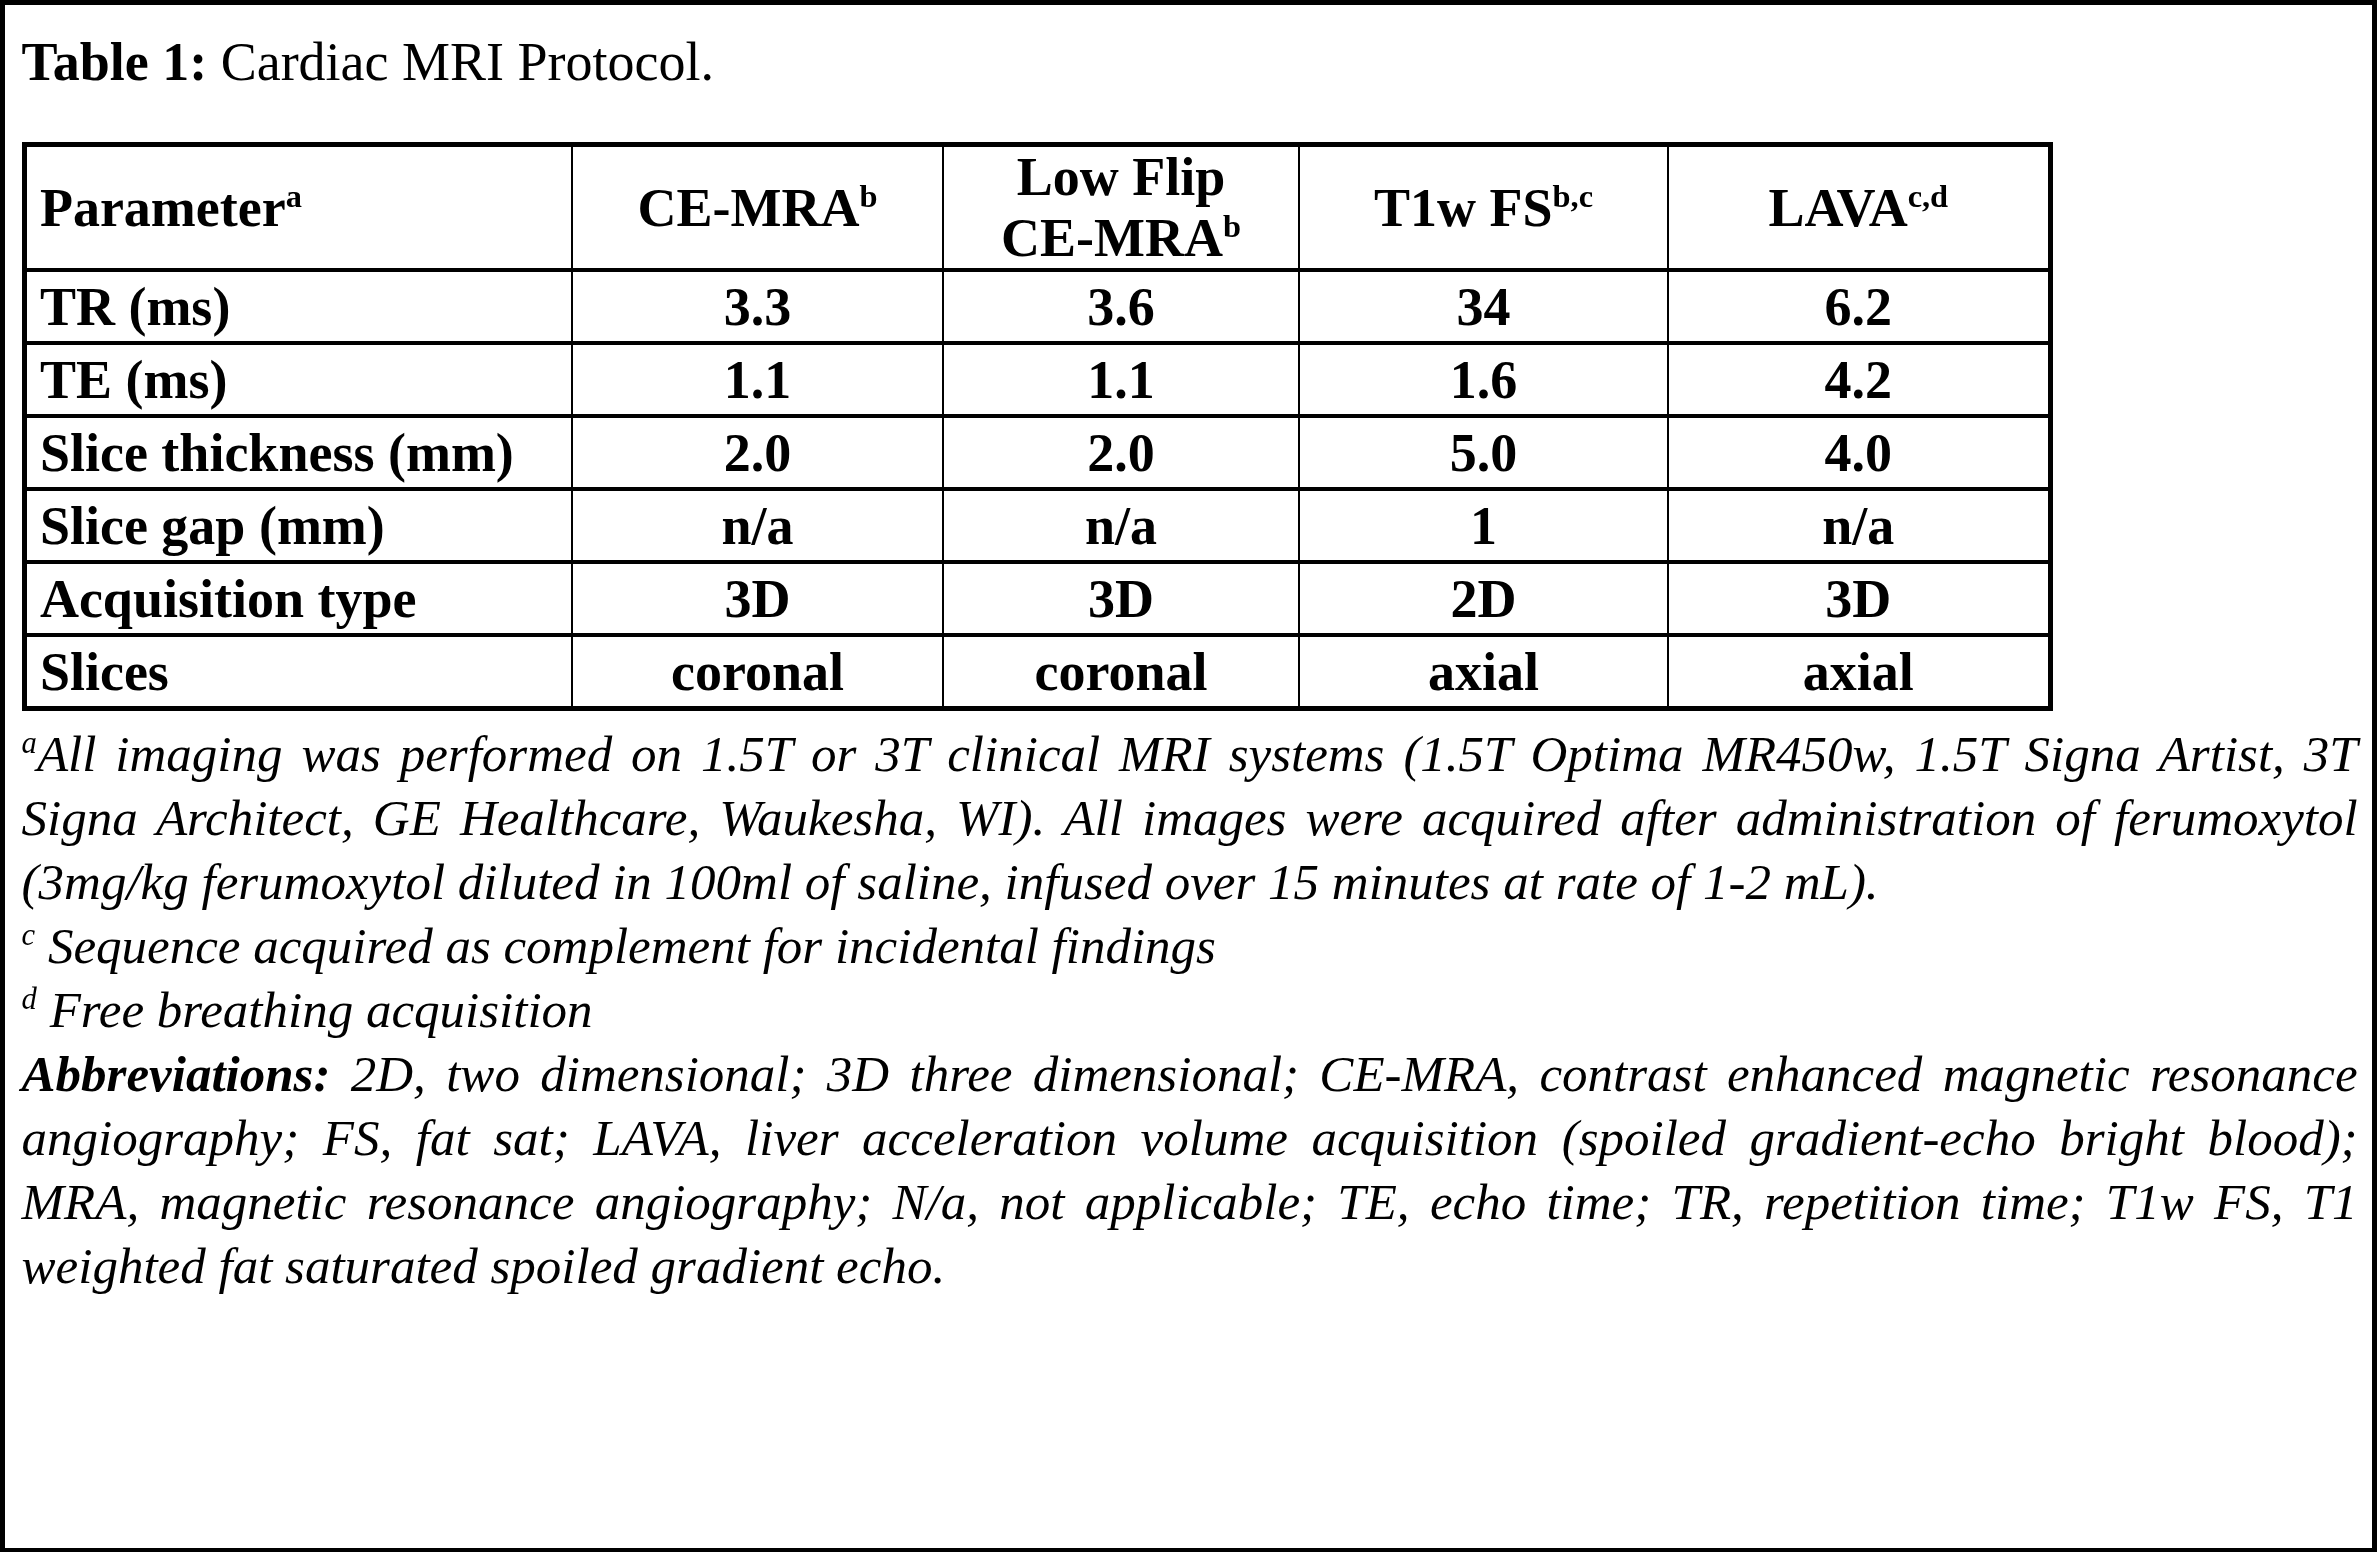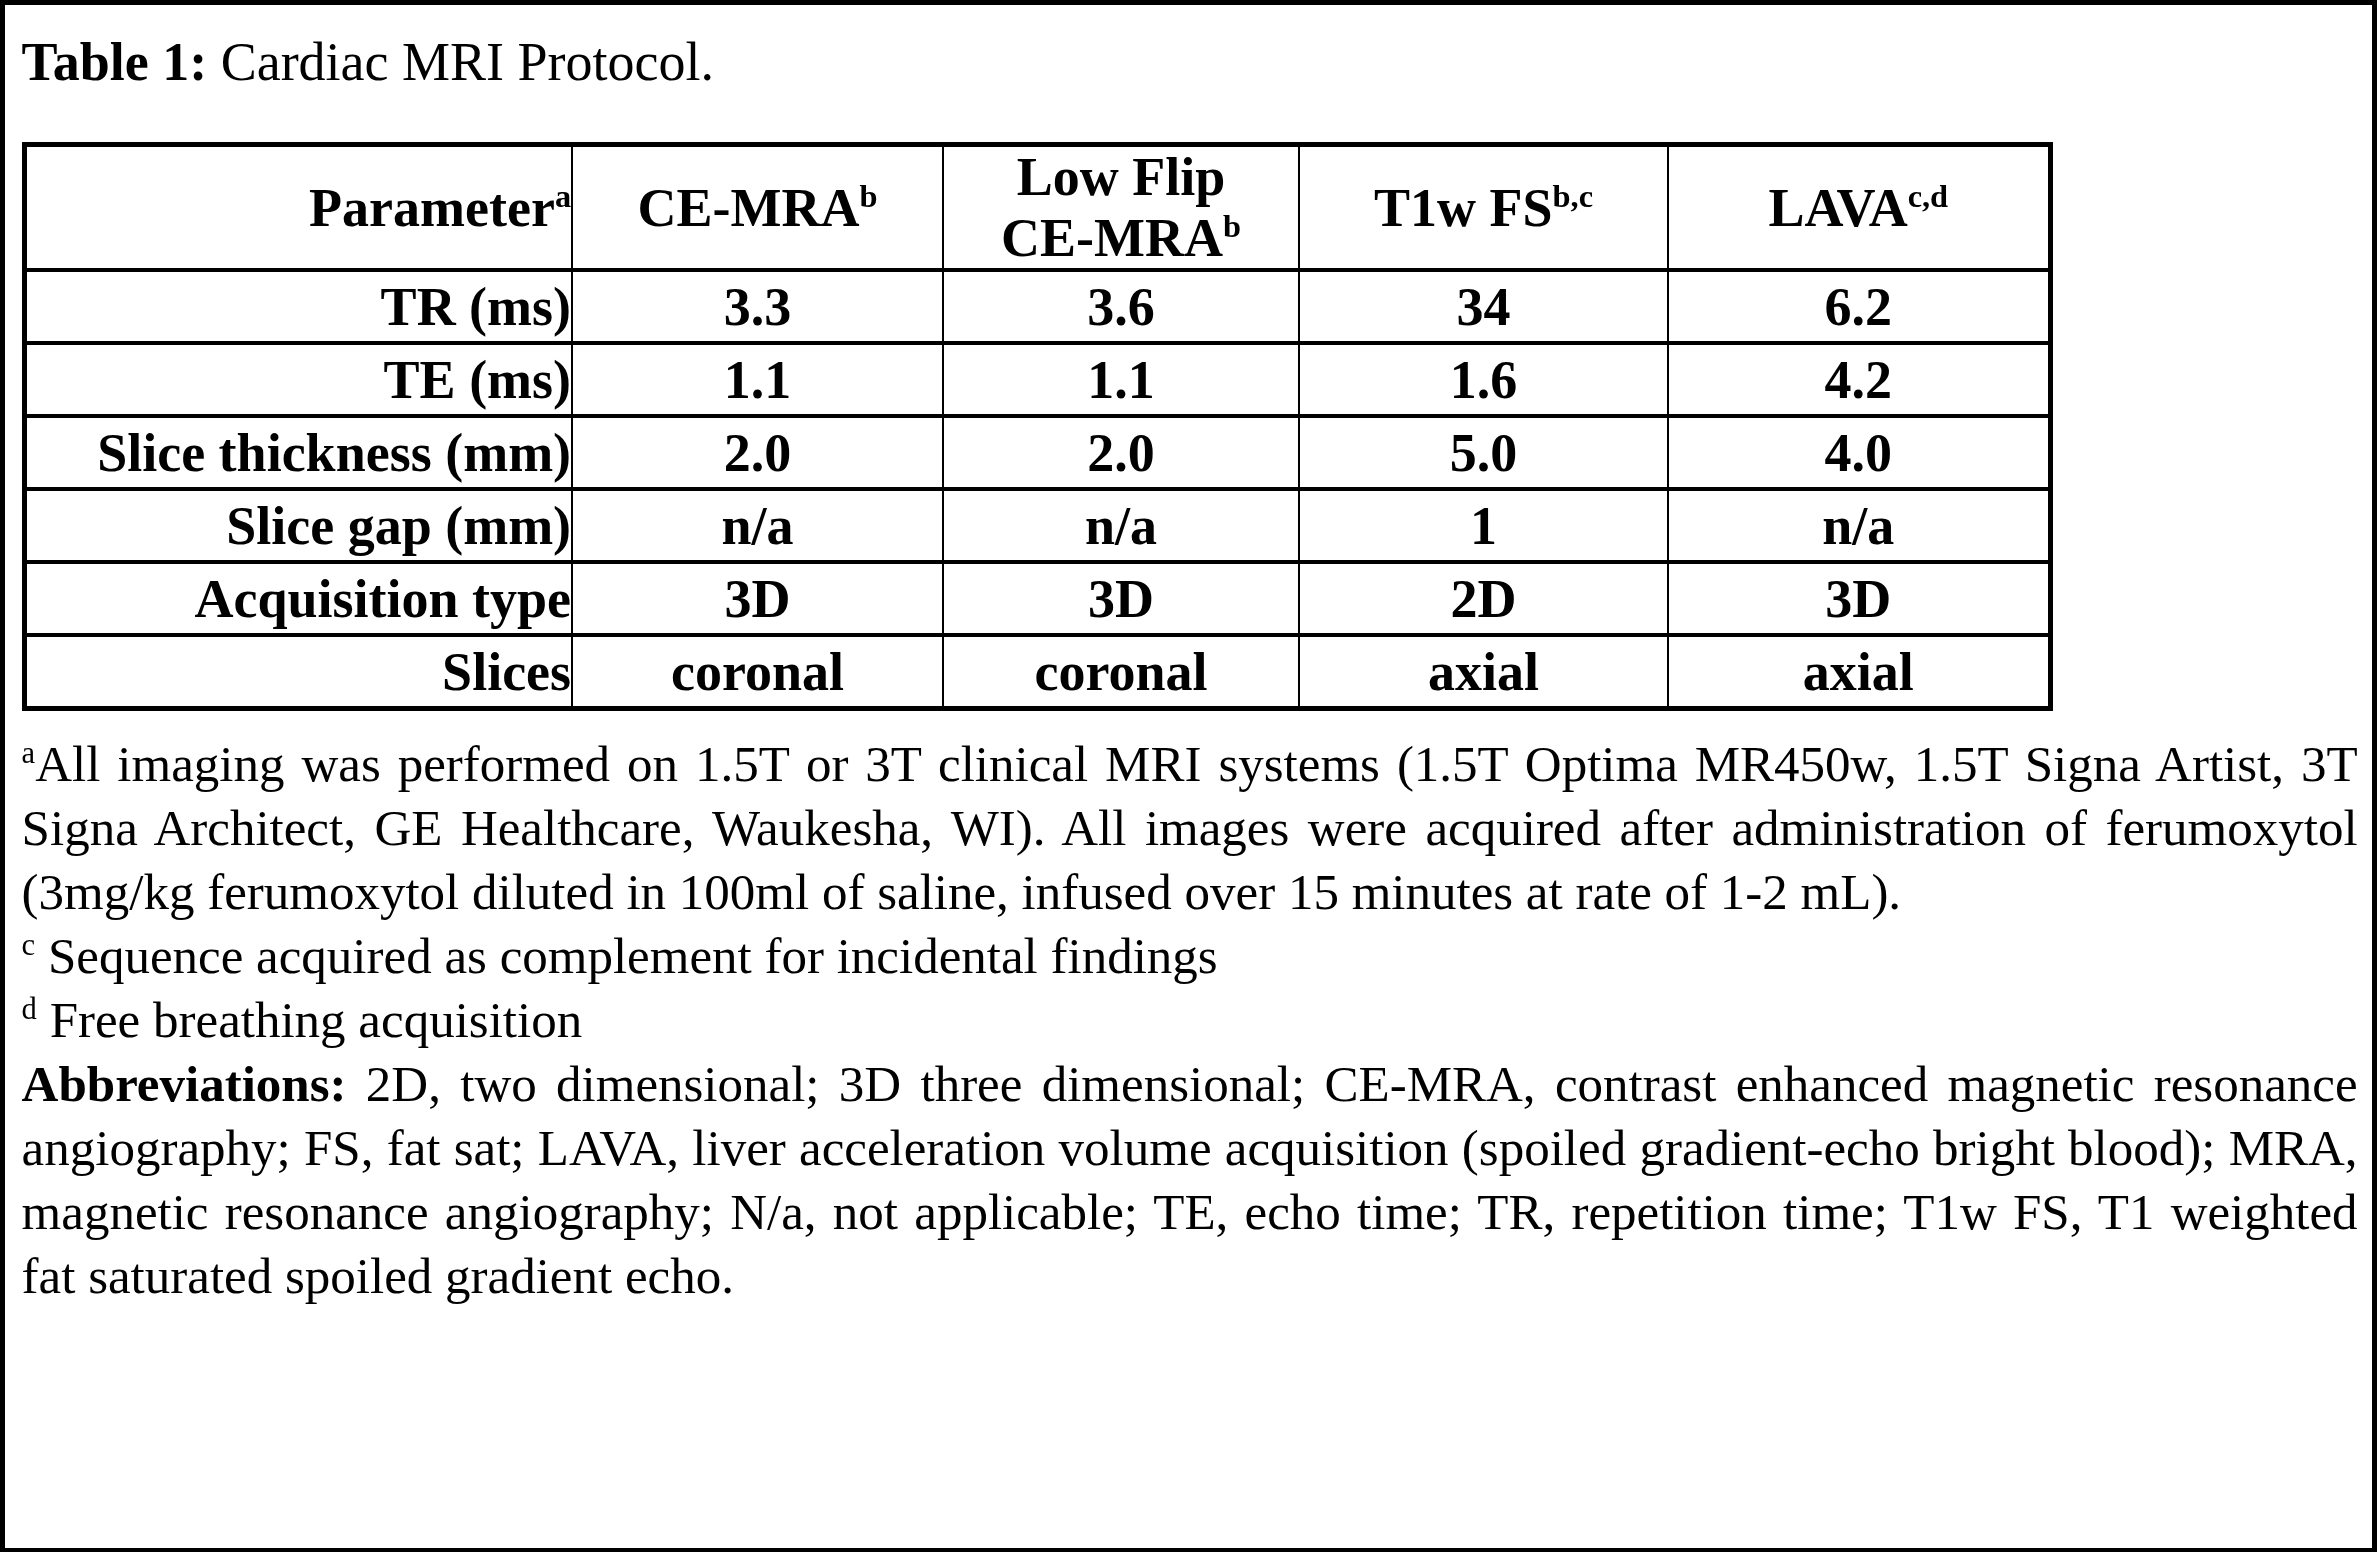--- a/index.html
+++ b/index.html
@@ -48,32 +48,33 @@
     text-align: center;
     background: #ffffff;
   }
   th {
     font-weight: bold;
     height: 123px;
     line-height: 1.12;
   }
   td { height: 73px; font-weight: bold; }
   .leftcell {
-    text-align: right;
+    text-align: left;
     padding-left: 13.3px;
   }
   sup {
     font-size: 0.6em;
     line-height: 0;
     vertical-align: super;
   }
   .fnotes {
-    margin-top: 21px;
+    margin-top: 11px;
     font-size: 51px;
     line-height: 64px;
+    font-style: italic;
   }
   .justify { text-align: justify; }
 </style>
 </head>
 <body>
 
 <div class="page">
 
   <div class="title"><span class="bold">Table 1:</span><span> Cardiac MRI Protocol.</span></div>
 

